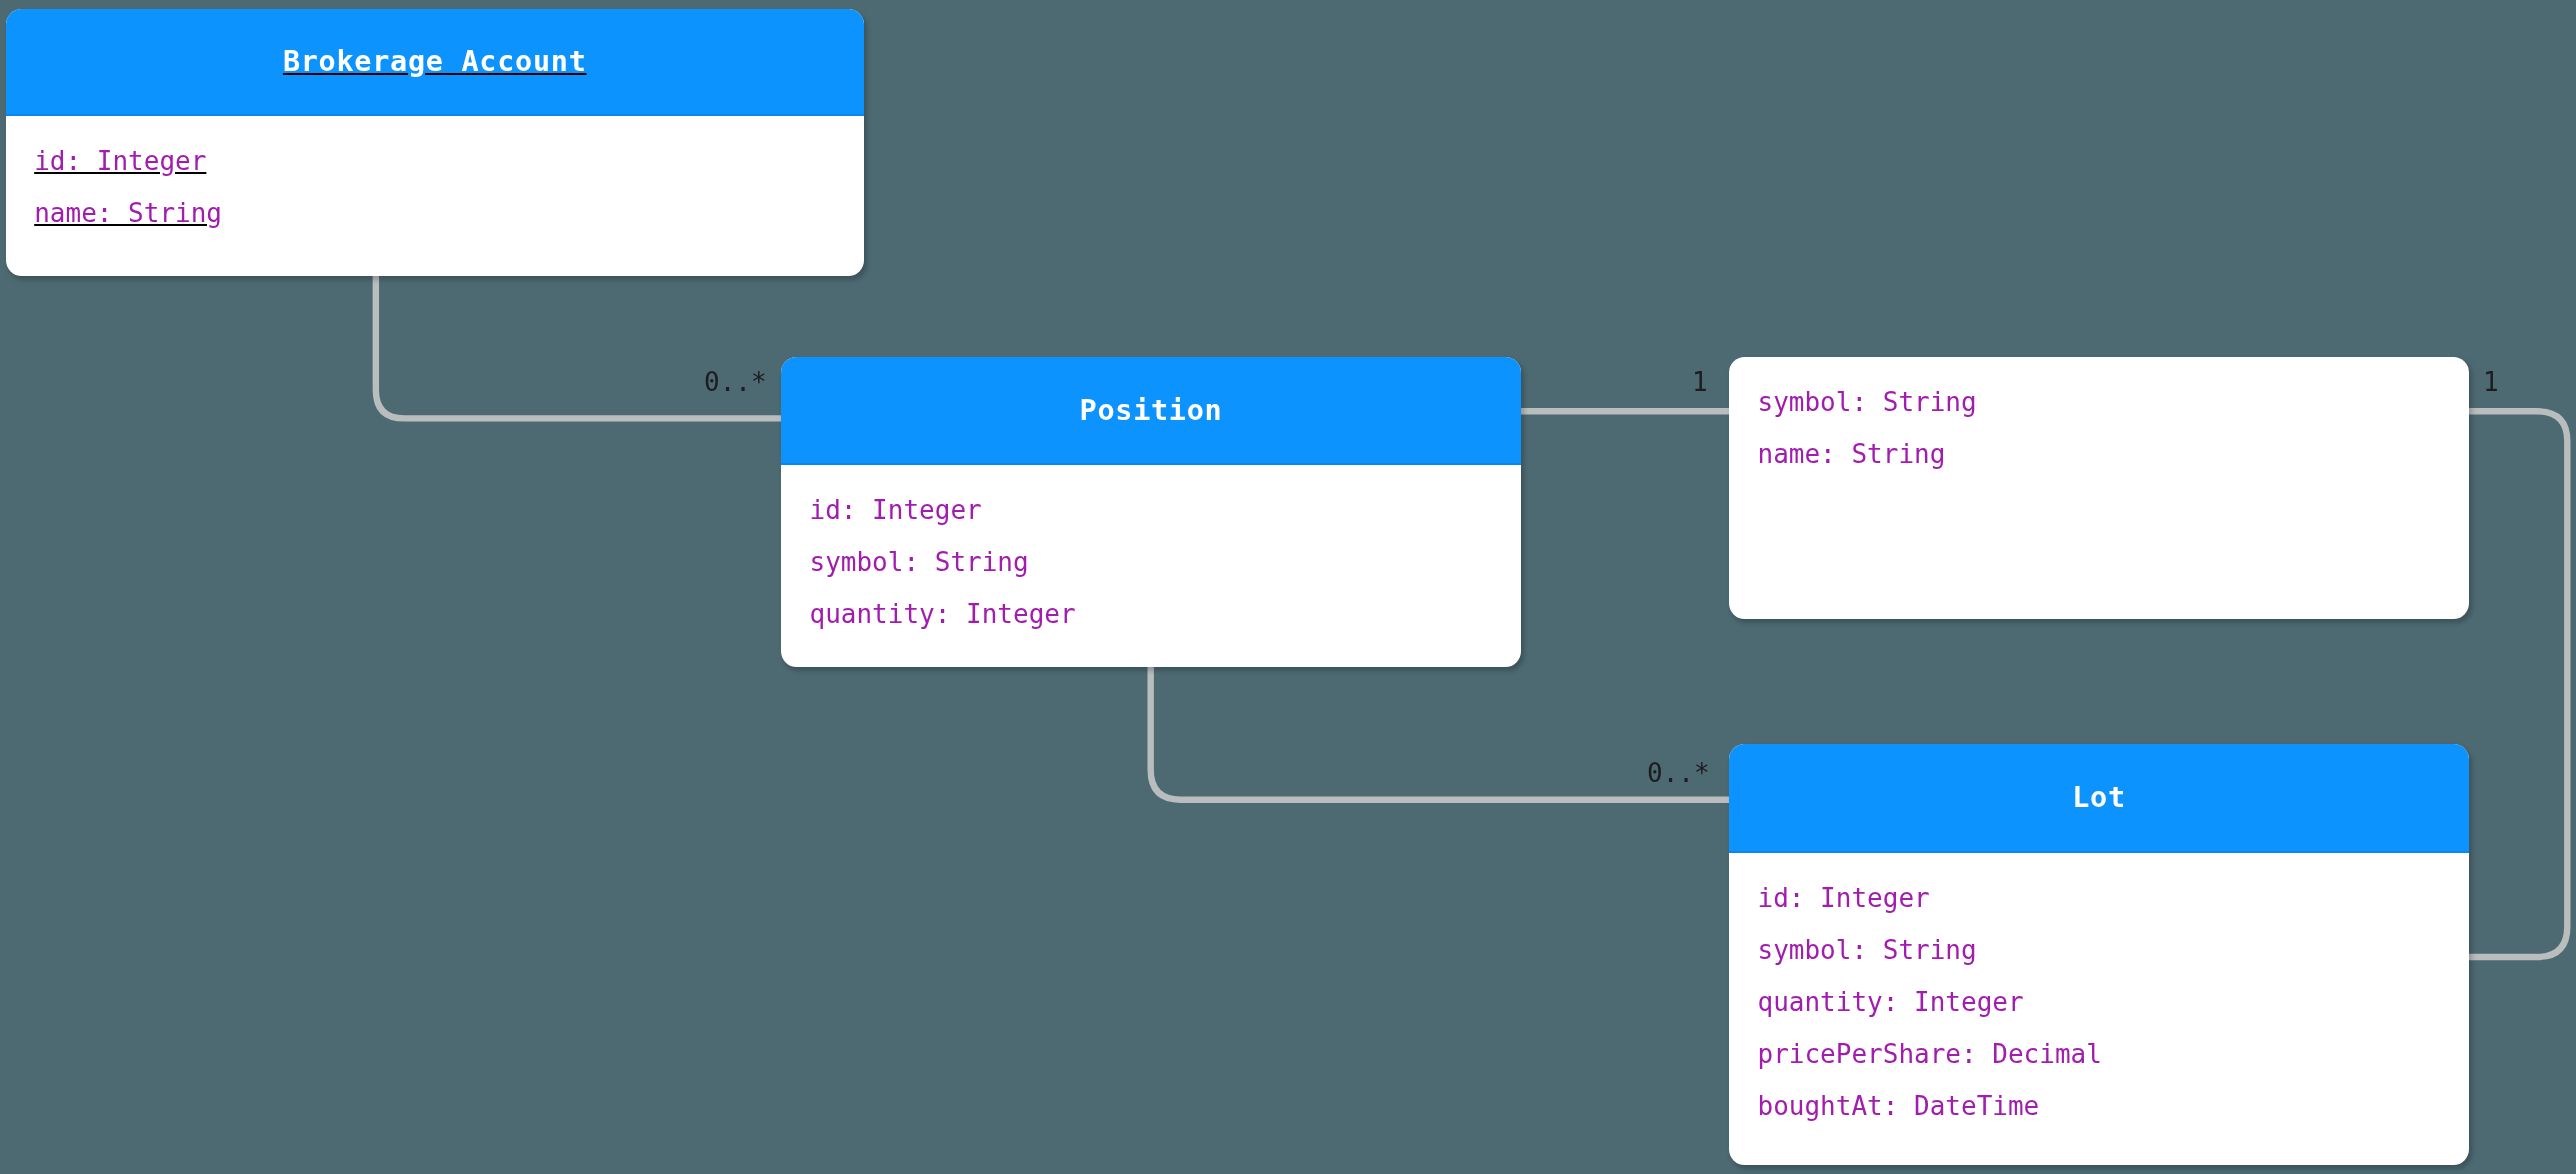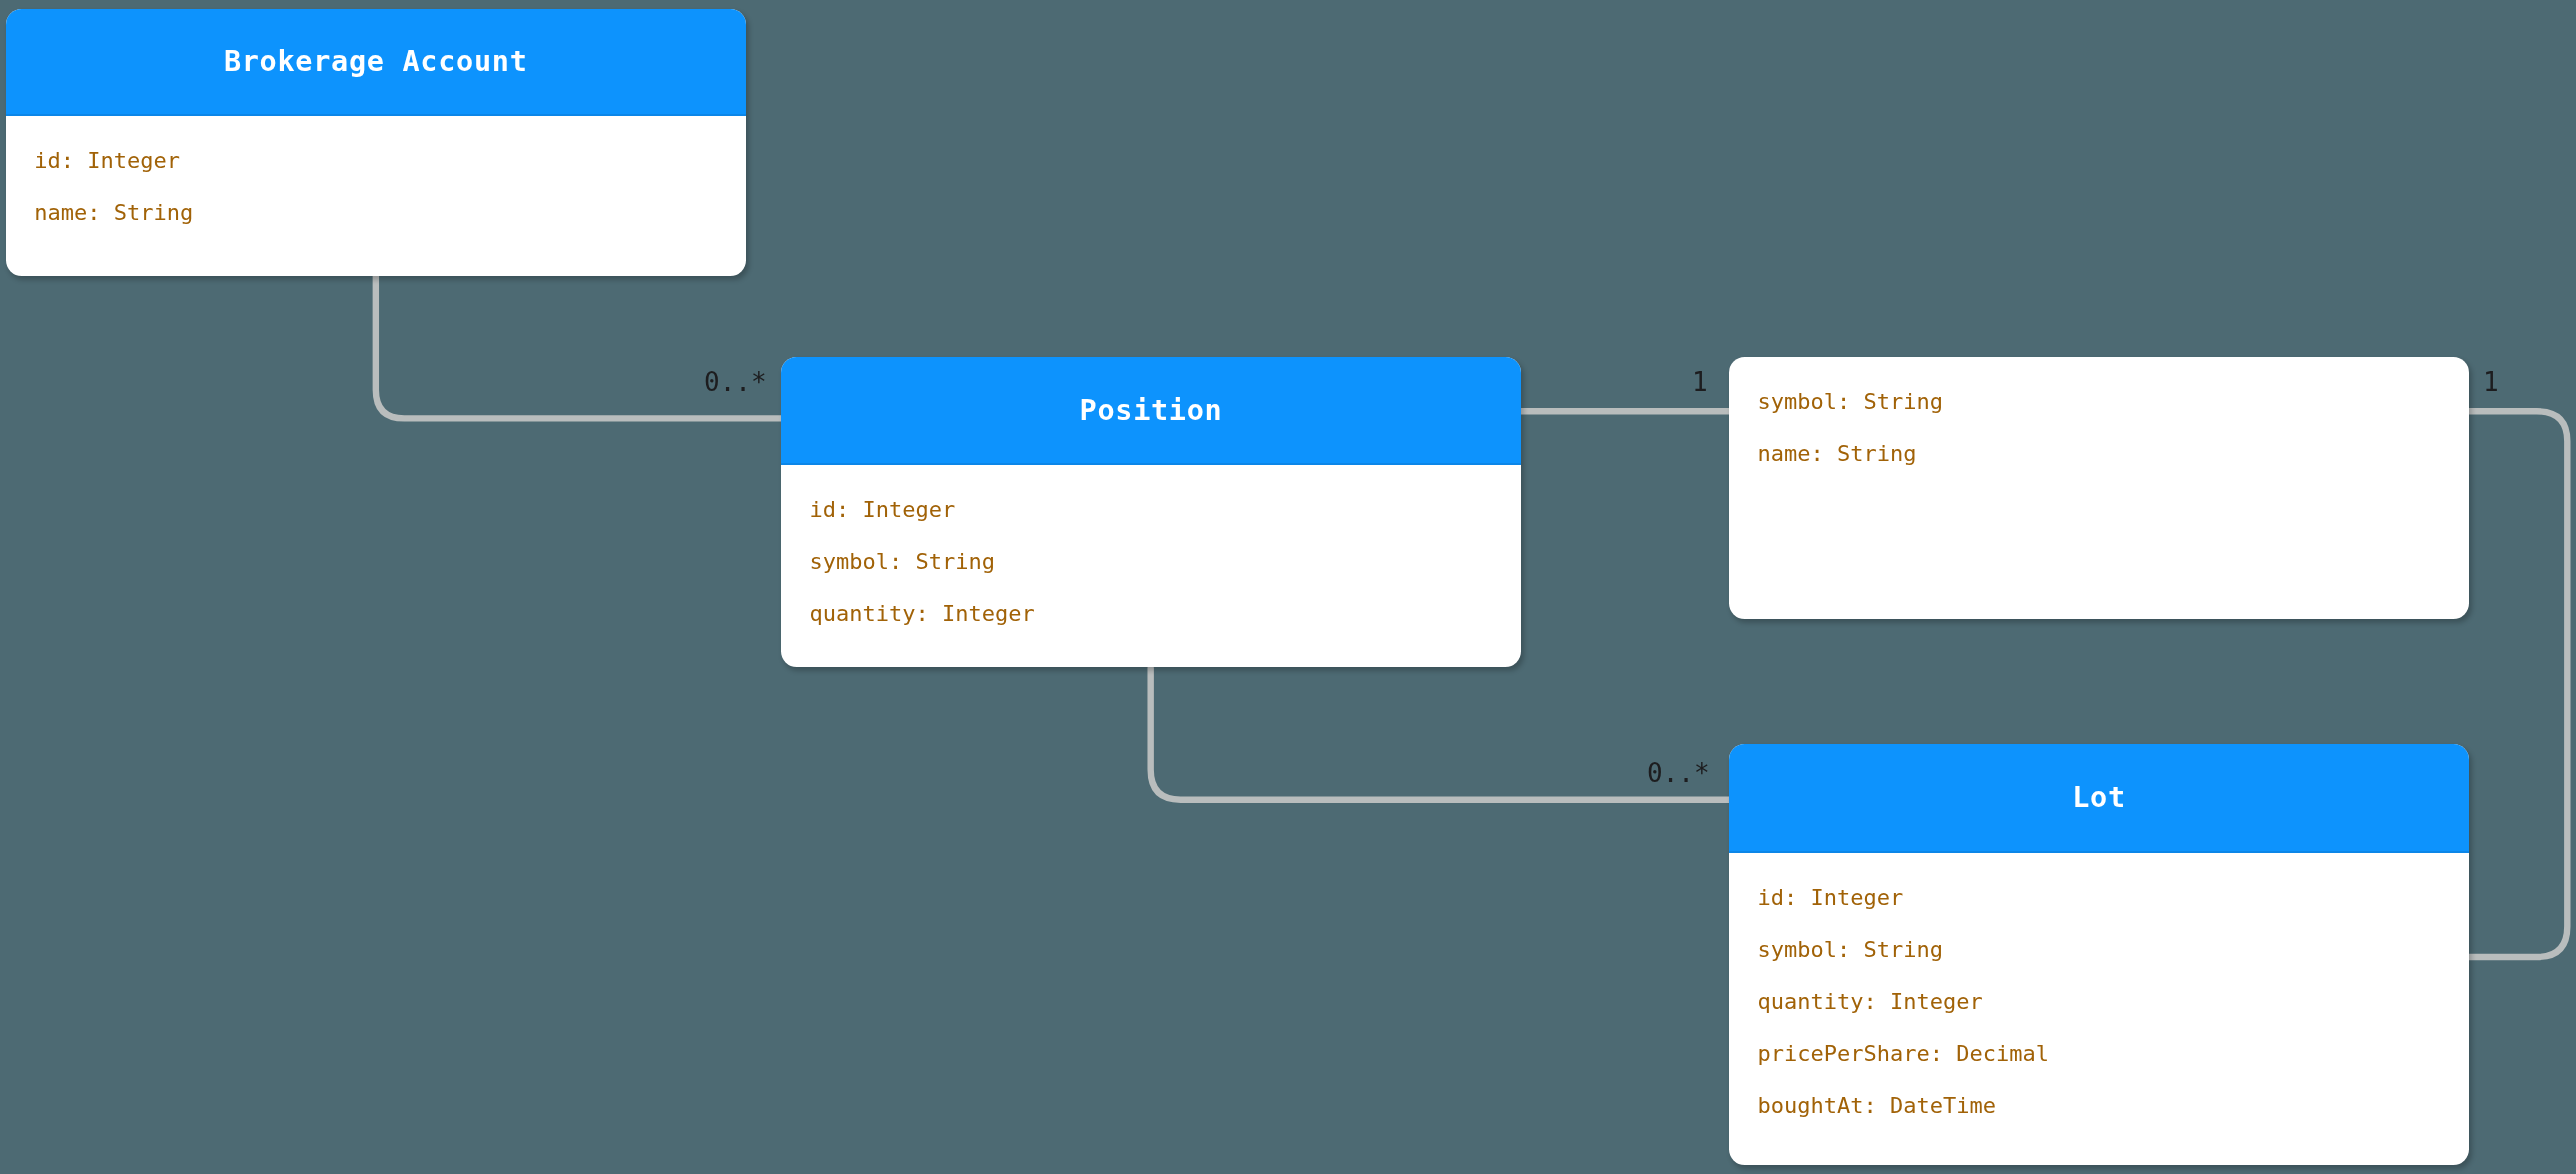--- a/index.html
+++ b/index.html
@@ -55,28 +55,28 @@
     flex: none;
   }
   .uml-body {
     flex: 1 1 auto;
     padding: 18.5px 28.5px 15.7px 28.5px;
     display: flex;
     flex-direction: column;
     justify-content: flex-start;
   }
   .uml-attr {
-    color: #a16207;
-    font-size: 22px;
+    color: #a21caf;
+    font-size: 26px;
     line-height: 52px;
     white-space: pre;
   }
 
   
-  #class-brokerage-account { left: 5.7px;    top: 9.3px;   width: 740px; height: 267px; }
+  #class-brokerage-account { left: 5.7px;    top: 9.3px;   width: 858px; height: 267px; text-decoration: underline; }
   #class-brokerage-account .uml-header { height: 105px; }
 
   #class-position          { left: 781px; top: 357px;  width: 740px; height: 310px; }
   #class-position .uml-header { height: 106px; align-items: center; }
 
   #class-security          { left: 1729px; top: 357px;  width: 740px; height: 262px; }
   #class-security .uml-header { height: 105px; }
 
   #class-lot               { left: 1729px; top: 744px; width: 740px; height: 421px; }
   #class-lot .uml-header   { height: 107px; }

